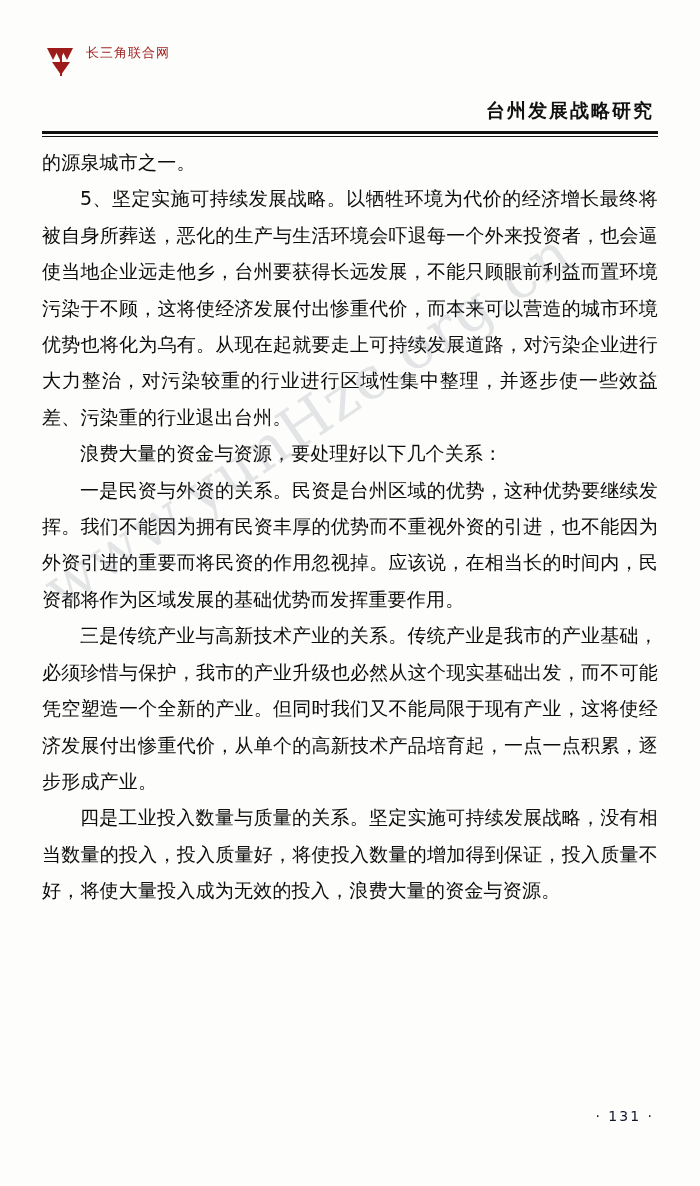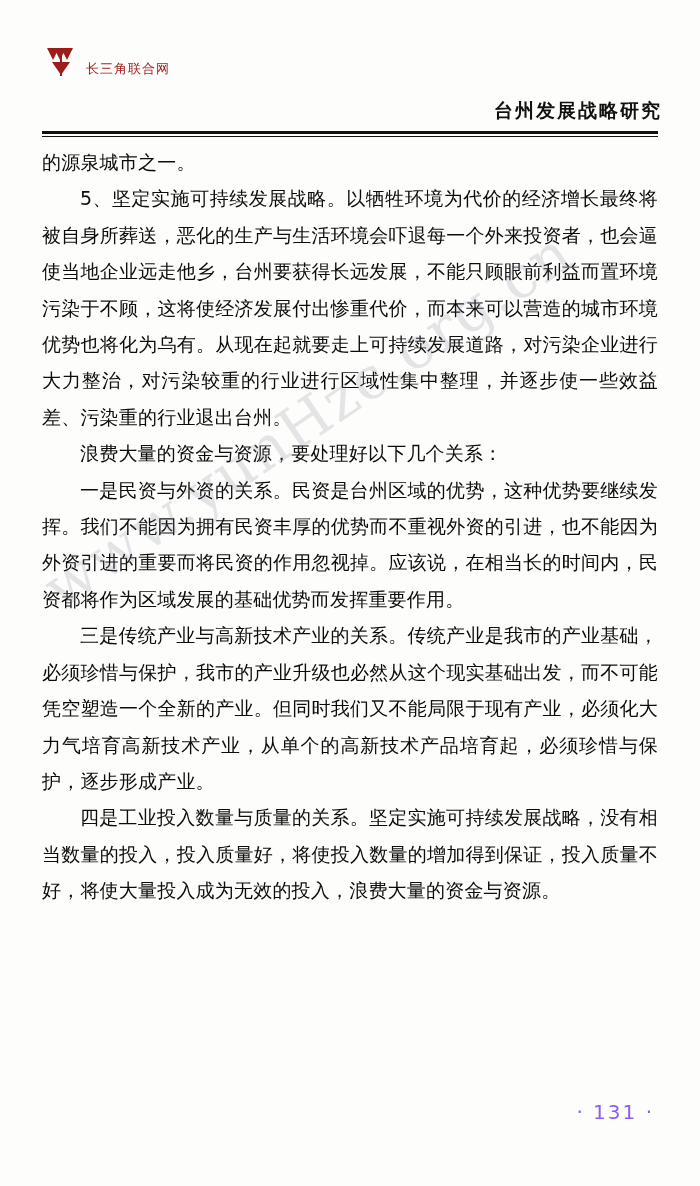--- a/index.html
+++ b/index.html
@@ -20,41 +20,41 @@
     height: 1186px;
     background: #fdfdfb;
   }
 
   
   .logo-block {
     position: absolute;
     left: 44px;
     top: 44px;
     display: flex;
-    align-items: flex-end;
+    align-items: flex-start;
     gap: 8px;
   }
   .logo-mark {
     width: 34px;
     height: 34px;
     position: relative;
   }
   .logo-mark svg { display: block; }
   .logo-text {
     font-size: 13px;
     color: #9e1b1b;
     letter-spacing: 1px;
     font-family: "DejaVu Sans", "Liberation Sans", sans-serif;
     white-space: nowrap;
   }
 
   
   .header-title {
     position: absolute;
-    right: 38px;
+    right: 46px;
     top: 98px;
     font-size: 19px;
     font-weight: bold;
     letter-spacing: 2px;
     color: #111;
     white-space: nowrap;
   }
   .header-rule {
     position: absolute;
     left: 42px;
@@ -114,22 +114,22 @@
     transform: rotate(-34deg);
     transform-origin: left center;
     letter-spacing: 2px;
   }
 
   
   .footer {
     position: absolute;
     right: 46px;
     bottom: 62px;
-    font-size: 20px;
-    color: #8b5cf6;
+    font-size: 14px;
+    color: #0f172a;
     letter-spacing: 2px;
   }
 </style>
 </head>
 <body>
 
 <div class="page">
 
   <div class="logo-block">
     <span class="logo-mark">
@@ -146,21 +146,21 @@
 
   <div class="header-title">台州发展战略研究</div>
   <div class="header-rule"></div>
   <div class="header-rule-thin"></div>
 
   <div class="content" id="content">
       <p class="">的源泉城市之一。</p>
       <p class="indent">5、坚定实施可持续发展战略。以牺牲环境为代价的经济增长最终将被自身所葬送，恶化的生产与生活环境会吓退每一个外来投资者，也会逼使当地企业远走他乡，台州要获得长远发展，不能只顾眼前利益而置环境污染于不顾，这将使经济发展付出惨重代价，而本来可以营造的城市环境优势也将化为乌有。从现在起就要走上可持续发展道路，对污染企业进行大力整治，对污染较重的行业进行区域性集中整理，并逐步使一些效益差、污染重的行业退出台州。</p>
       <p class="indent">浪费大量的资金与资源，要处理好以下几个关系：</p>
       <p class="indent">一是民资与外资的关系。民资是台州区域的优势，这种优势要继续发挥。我们不能因为拥有民资丰厚的优势而不重视外资的引进，也不能因为外资引进的重要而将民资的作用忽视掉。应该说，在相当长的时间内，民资都将作为区域发展的基础优势而发挥重要作用。</p>
-      <p class="indent">三是传统产业与高新技术产业的关系。传统产业是我市的产业基础，必须珍惜与保护，我市的产业升级也必然从这个现实基础出发，而不可能凭空塑造一个全新的产业。但同时我们又不能局限于现有产业，必须化大力气培育高新技术产业，从单个的高新技术产品培育起，必须珍惜与保护，逐步形成产业。</p>
+      <p class="indent">三是传统产业与高新技术产业的关系。传统产业是我市的产业基础，必须珍惜与保护，我市的产业升级也必然从这个现实基础出发，而不可能凭空塑造一个全新的产业。但同时我们又不能局限于现有产业，这将使经济发展付出惨重代价，从单个的高新技术产品培育起，一点一点积累，逐步形成产业。</p>
       <p class="indent">四是工业投入数量与质量的关系。坚定实施可持续发展战略，没有相当数量的投入，投入质量好，将使投入数量的增加得到保证，投入质量不好，将使大量投入成为无效的投入，浪费大量的资金与资源。</p>
     </div>
 
   <div class="watermark">
     <span>www.yunHzc.org.cn</span>
   </div>
 
   <div class="footer">· 131 ·</div>
 
 </div>

